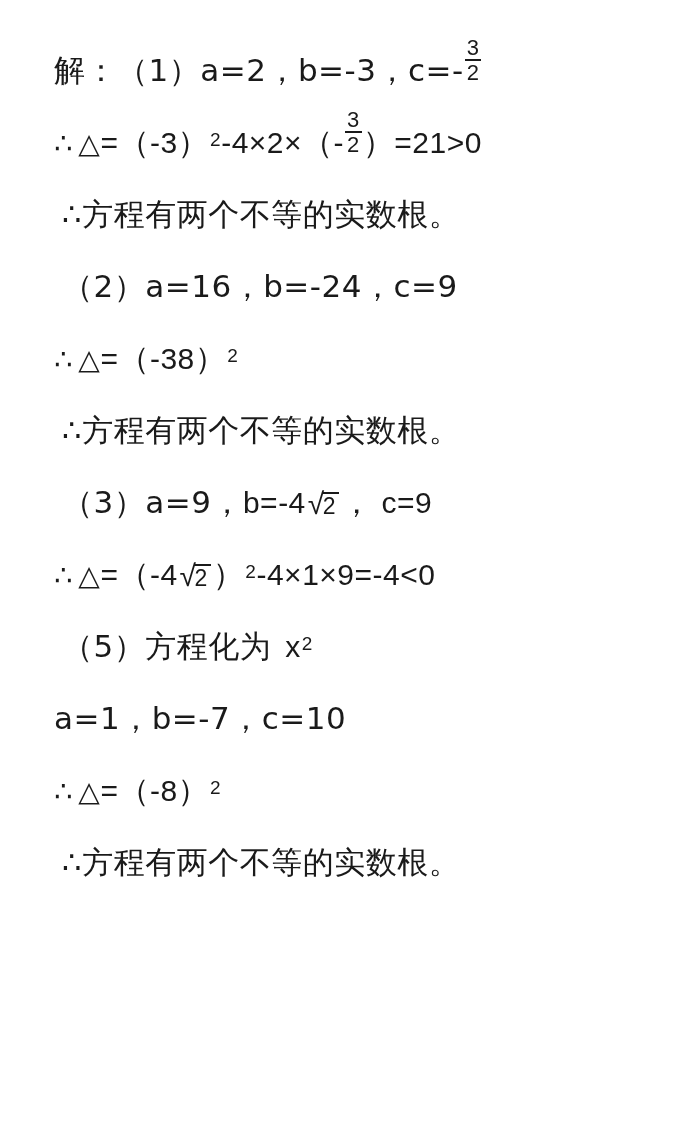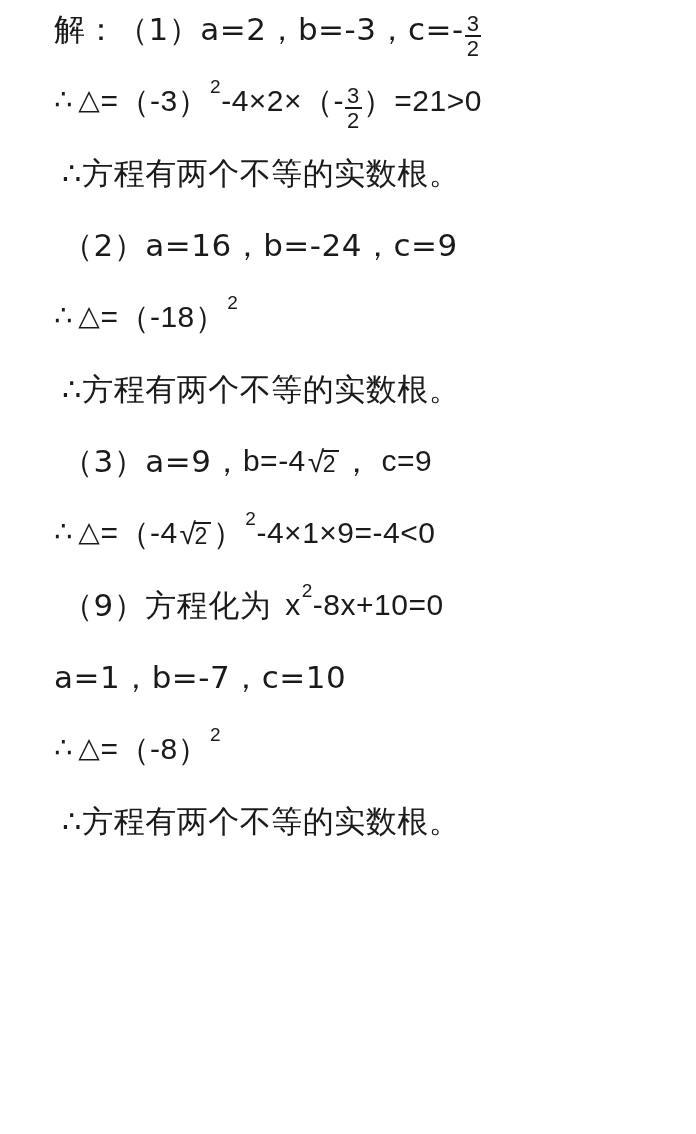--- a/index.html
+++ b/index.html
@@ -16,21 +16,21 @@
   }
   .page {
     width: 696px;
     height: 1134px;
     box-sizing: border-box;
     padding: 14px 24px 0 54px;
     position: relative;
   }
   .line {
     display: flex;
-    align-items: flex-start;
+    align-items: flex-end;
     flex-wrap: nowrap;
     font-size: 30px;
     line-height: 1.0;
     height: 72px;
     white-space: nowrap;
     letter-spacing: 0.5px;
   }
   .line.indent {
     padding-left: 8px;
   }
@@ -143,21 +143,21 @@
 
   <div class="line indent">
     <span class="seg cn">（2）a=16，b=-24，c=9</span>
   </div>
 
   <div class="line">
     <span class="therefore">∴</span>
     <span class="tri">△</span>
     <span class="seg">=</span>
     <span class="seg cn">（</span>
-    <span class="seg">-18</span>
+    <span class="seg">-38</span>
     <span class="seg cn">）</span>
     <span class="sup">2</span>
   </div>
 
   <div class="line indent">
     <span class="seg cn">∴方程有两个不等的实数根。</span>
   </div>
 
   <div class="line indent">
     <span class="seg cn">（3）a=9，</span>
@@ -181,25 +181,24 @@
       <span class="radical">√</span>
       <span class="radicand">2</span>
     </span>
     <span class="seg cn">）</span>
     <span class="sup">2</span>
     <span class="seg">-4×1×9=-4&lt;0</span>
   </div>
 
 
   <div class="line indent">
-    <span class="seg cn">（9）方程化为</span>
+    <span class="seg cn">（5）方程化为</span>
     <span class="spw"></span>
     <span class="seg">x</span>
     <span class="sup">2</span>
-    <span class="seg">-8x+10=0</span>
   </div>
 
   <div class="line">
     <span class="seg cn">a=1，b=-7，c=10</span>
   </div>
 
   <div class="line">
     <span class="therefore">∴</span>
     <span class="tri">△</span>
     <span class="seg">=</span>

